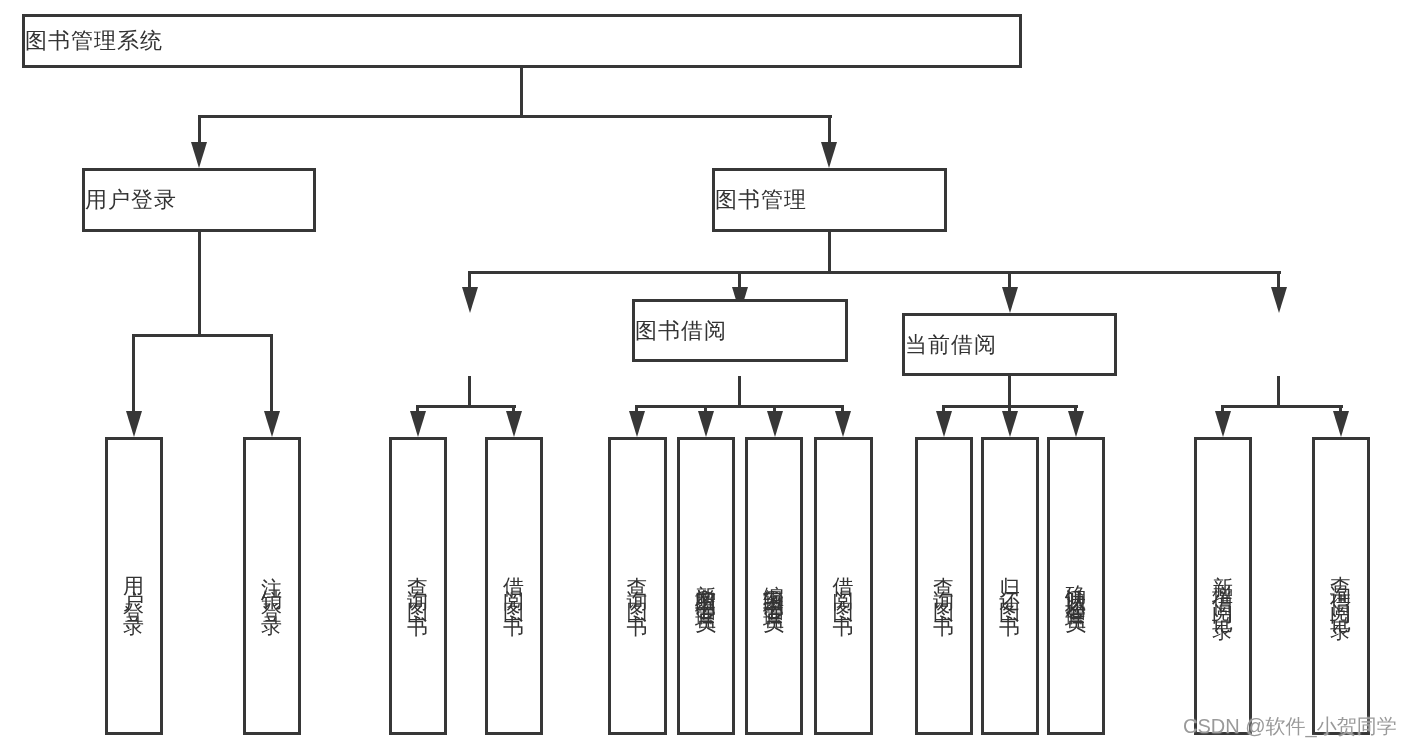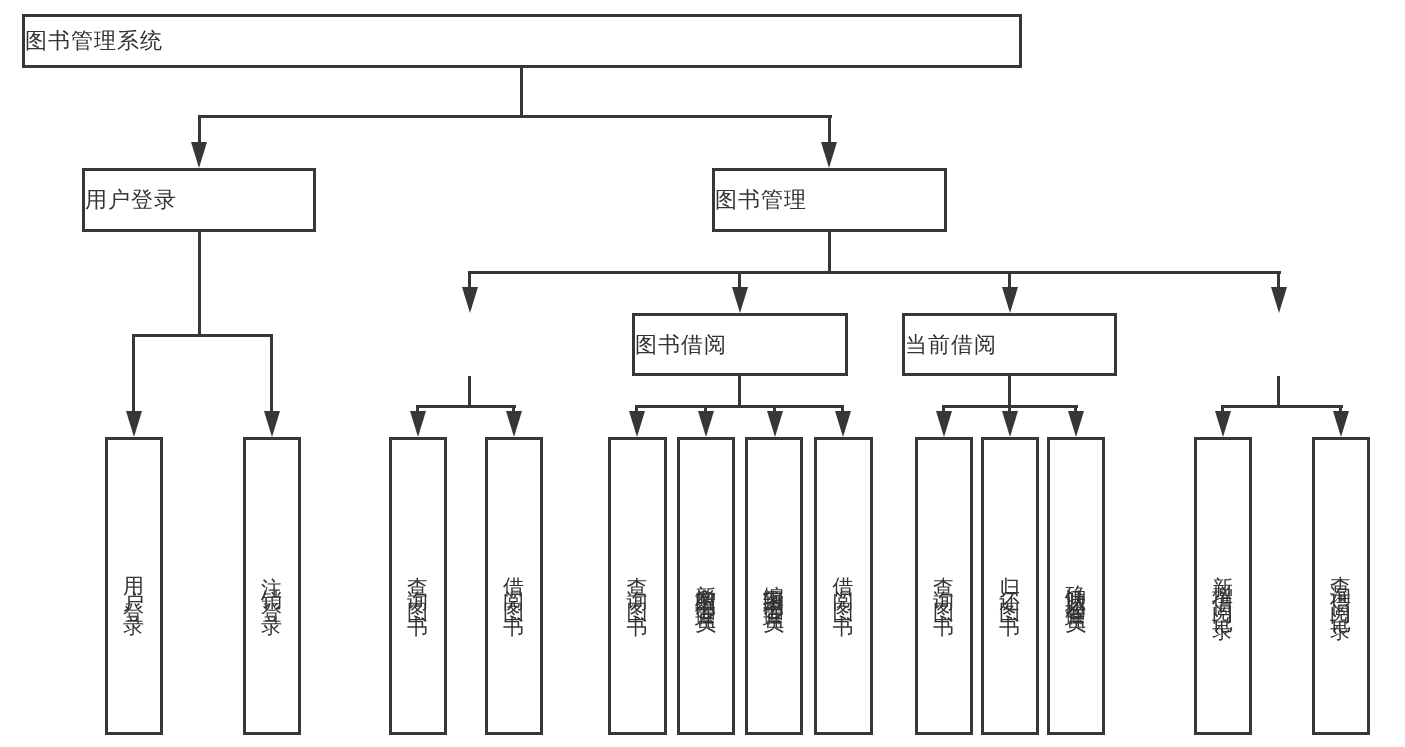--- a/index.html
+++ b/index.html
@@ -108,21 +108,21 @@
   <div class="ln" style="left:468px; top:271px; width:813px; height:3px;"></div>
   <div class="ln" style="left:468px; top:271px; width:3px; height:18px;"></div>
   <div class="ln" style="left:738px; top:271px; width:3px; height:18px;"></div>
   <div class="ln" style="left:1008px; top:271px; width:3px; height:18px;"></div>
   <div class="ln" style="left:1277px; top:271px; width:3px; height:18px;"></div>
   <div class="ar" style="left:462px; top:287px;"></div>
   <div class="ar" style="left:732px; top:287px;"></div>
   <div class="ar" style="left:1002px; top:287px;"></div>
   <div class="ar" style="left:1271px; top:287px;"></div>
 
-  <div class="hbox" style="left:632px; top:313px; width:216px; height:63px;">
+  <div class="hbox" style="left:632px; top:299px; width:216px; height:63px;">
     <span class="hlabel">图书借阅</span>
   </div>
   <div class="hbox" style="left:902px; top:313px; width:215px; height:63px;">
     <span class="hlabel">当前借阅</span>
   </div>
 
   <div class="ln" style="left:468px; top:376px; width:3px; height:32px;"></div>
   <div class="ln" style="left:416px; top:405px; width:100px; height:3px;"></div>
   <div class="ln" style="left:416px; top:405px; width:3px; height:8px;"></div>
   <div class="ln" style="left:512px; top:405px; width:3px; height:8px;"></div>
@@ -193,14 +193,15 @@
     <span class="vtext ls-a">确认归还（管理员）</span>
   </div>
 
   <div class="vbox" style="left:1194px; width:58px;">
     <span class="vtext ls-6">新增借阅记录</span>
   </div>
   <div class="vbox" style="left:1312px; width:58px;">
     <span class="vtext ls-6">查询借阅记录</span>
   </div>
 
+  <div id="watermark">CSDN @软件_小贺同学</div>
 
 </div>
 
 </body></html>

